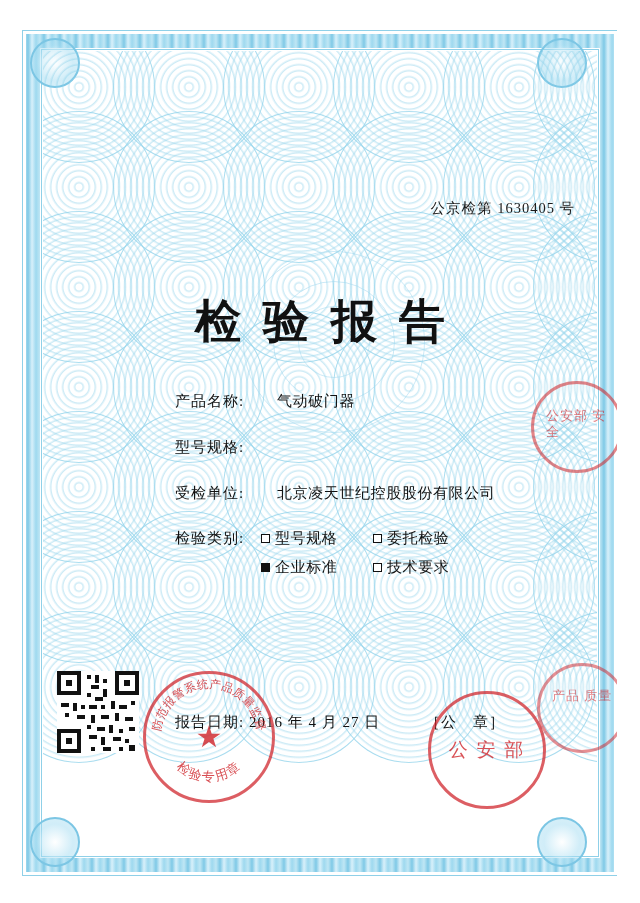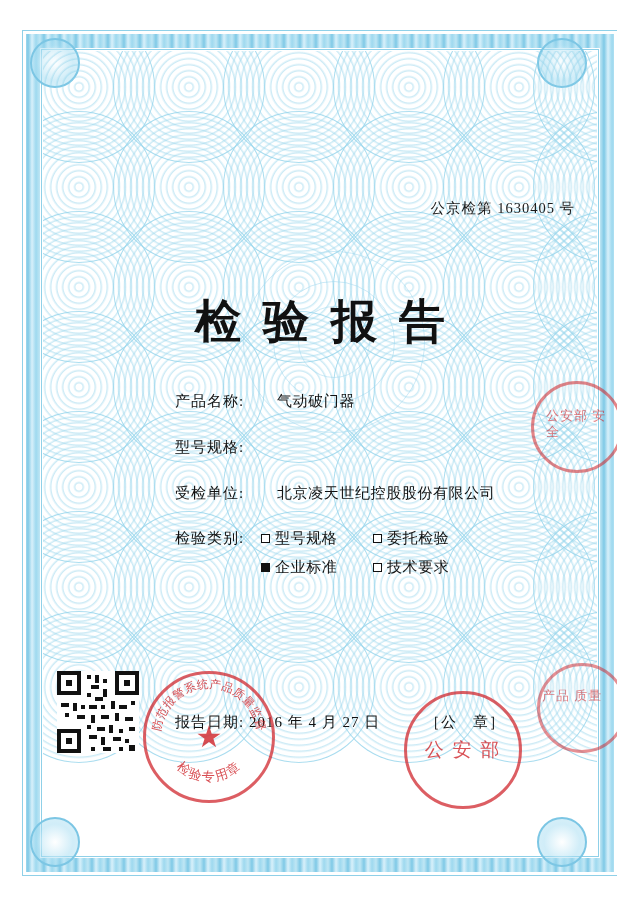--- a/index.html
+++ b/index.html
@@ -283,21 +283,21 @@
   .seal-arc {
     position: absolute;
     left: 0; top: 0; right: 0; bottom: 0;
   }
   .seal-arc text {
     fill: rgba(206, 32, 39, 0.80);
     font-family: "Liberation Serif", serif;
   }
 
   .seal-second {
-    left: 361px;
+    left: 385px;
     top: 640px;
     width: 112px;
     height: 112px;
     border-width: 3px;
   }
   .seal-second .inner-label {
     position: absolute;
     left: 50%;
     top: 50%;
     transform: translate(-50%, -50%);
@@ -333,21 +333,21 @@
     width: 84px;
     height: 84px;
     border-radius: 50%;
     border: 3px solid rgba(206, 32, 39, 0.50);
     color: rgba(206, 32, 39, 0.58);
     font-size: 13px;
     pointer-events: none;
   }
   .seal-edge-right2 span {
     position: absolute;
-    left: 2px;
+    left: 12px;
     top: 22px;
     line-height: 16px;
     letter-spacing: 1px;
   }
 </style>
 </head>
 <body>
 
 <div class="page">
 

